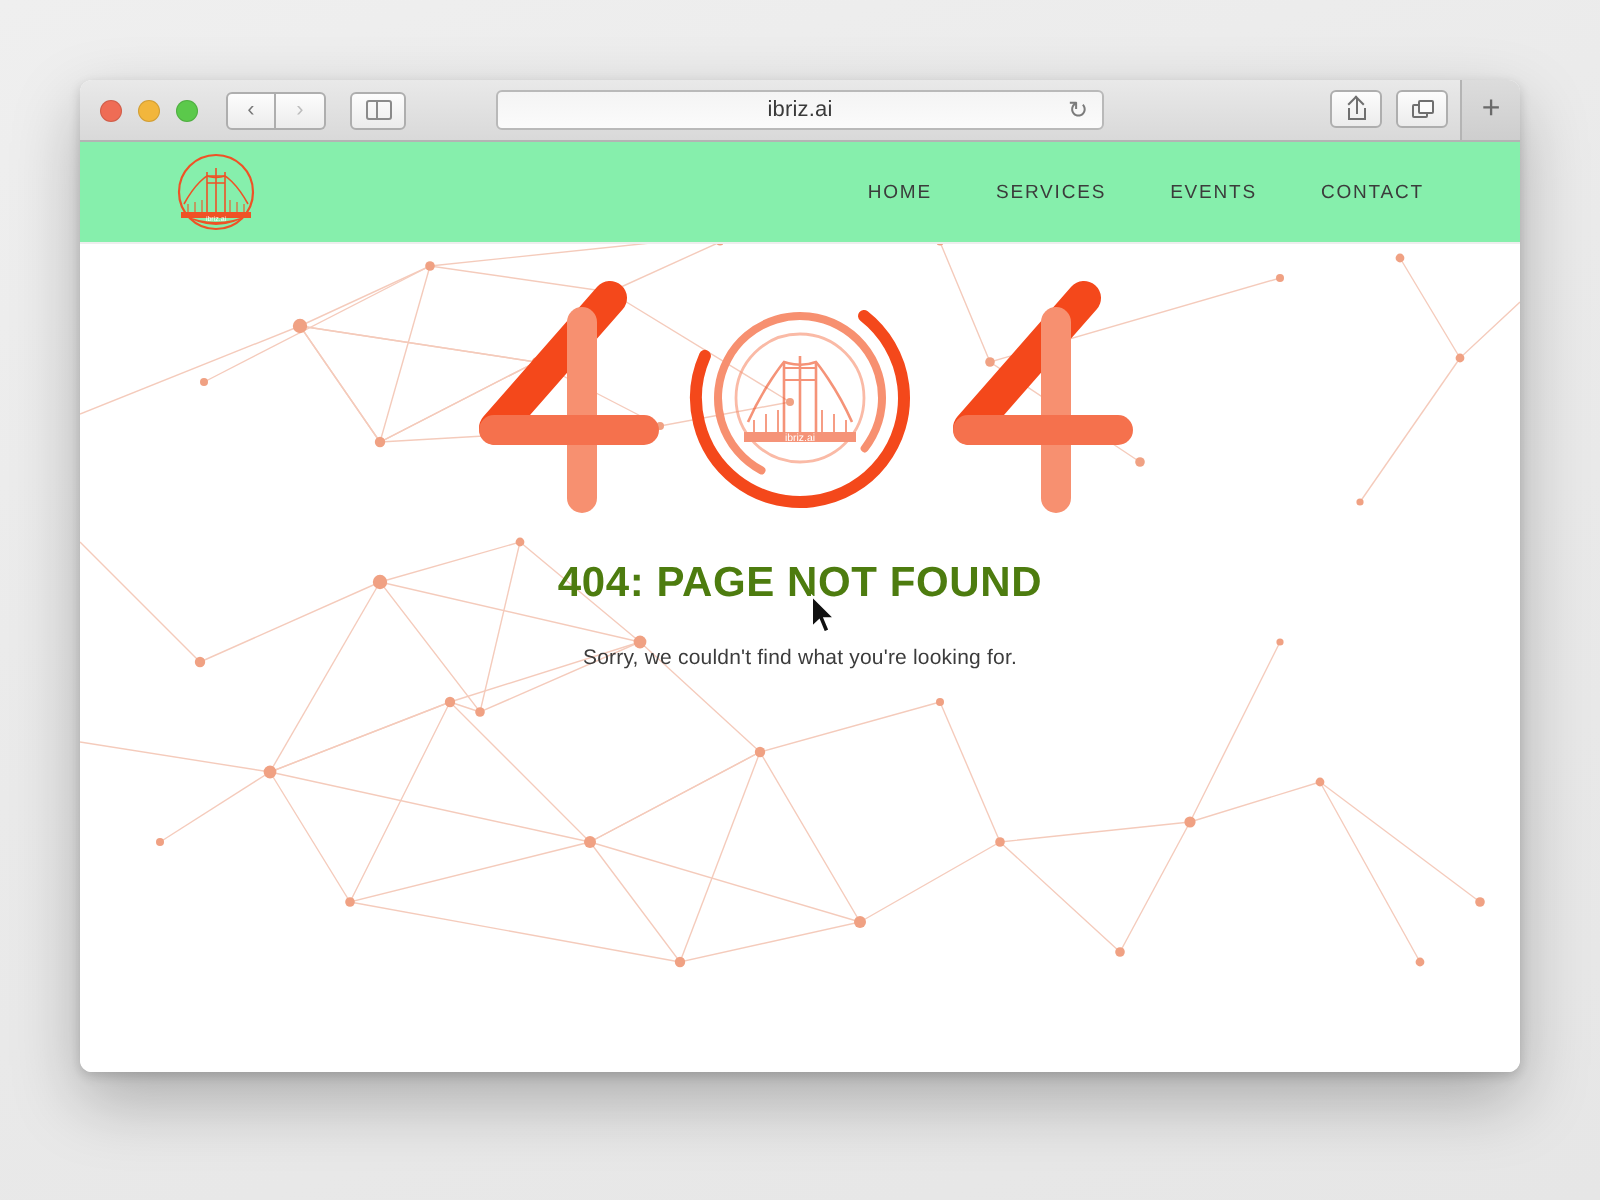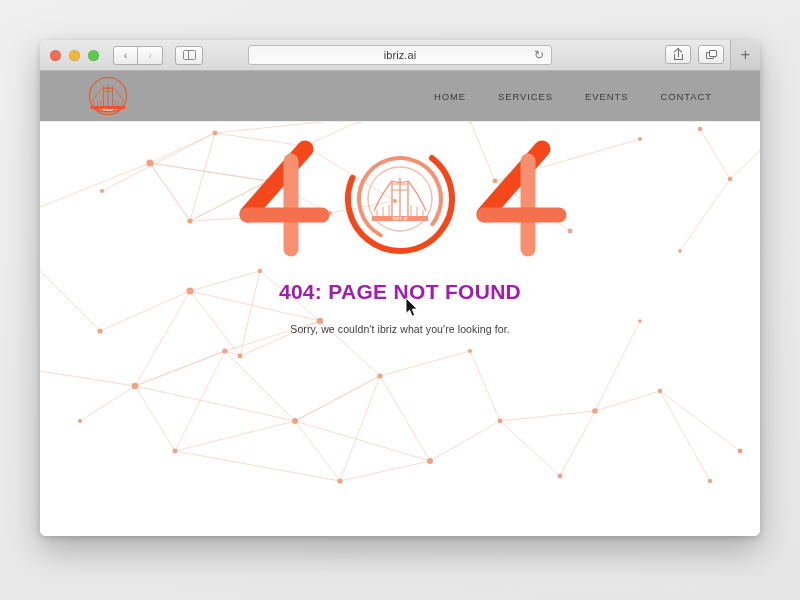--- a/index.html
+++ b/index.html
@@ -206,21 +206,21 @@
     background: #ffffff;
     overflow: hidden;
   }
 
   
   #site-header {
     position: absolute;
     left: 0; top: 0;
     width: 100%;
     height: 50px;
-    background: #a3a3a3;
+    background: #86efac;
     border-bottom: 1px solid #eeeeee;
     z-index: 6;
     display: flex;
     align-items: center;
   }
   #site-logo {
     margin-left: 48px;
     width: 40px; height: 40px;
   }
   #main-nav {
@@ -260,21 +260,21 @@
   }
   #graphic-404 {
     margin-top: 16px;
     width: 340px;
     height: 125px;
   }
   #headline {
     margin-top: 18px;
     font-size: 21px;
     font-weight: bold;
-    color: #a21caf;
+    color: #4d7c0f;
     letter-spacing: 0.3px;
   }
   #subline {
     margin-top: 19px;
     font-size: 10.5px;
     color: #3c3c3c;
     letter-spacing: 0.1px;
   }
 
   
@@ -489,21 +489,21 @@
         </g>
 
         <g>
           <line x1="312" y1="12" x2="255" y2="77" stroke="#f4481b" stroke-width="17" stroke-linecap="round"></line>
           <line x1="298" y1="24" x2="298" y2="112" stroke="#f79070" stroke-width="15" stroke-linecap="round"></line>
           <line x1="254" y1="78" x2="329" y2="78" stroke="#f5714d" stroke-width="15" stroke-linecap="round"></line>
         </g>
       </svg>
 
       <div id="headline">404: PAGE NOT FOUND</div>
-      <div id="subline">Sorry, we couldn't ibriz what you're looking for.</div>
+      <div id="subline">Sorry, we couldn't find what you're looking for.</div>
     </div>
 
 
   </div>
 </div>
 
 <svg id="cursor" width="16" height="22" viewBox="0 0 16 22" style="left: 405px; top: 297px;">
   <path d="M1,1 L1,16.5 L4.6,13.1 L7.1,19.2 L9.7,18.1 L7.2,12.1 L12.2,12.1 Z" fill="#111111" stroke="#ffffff" stroke-width="1"></path>
 </svg>
 

